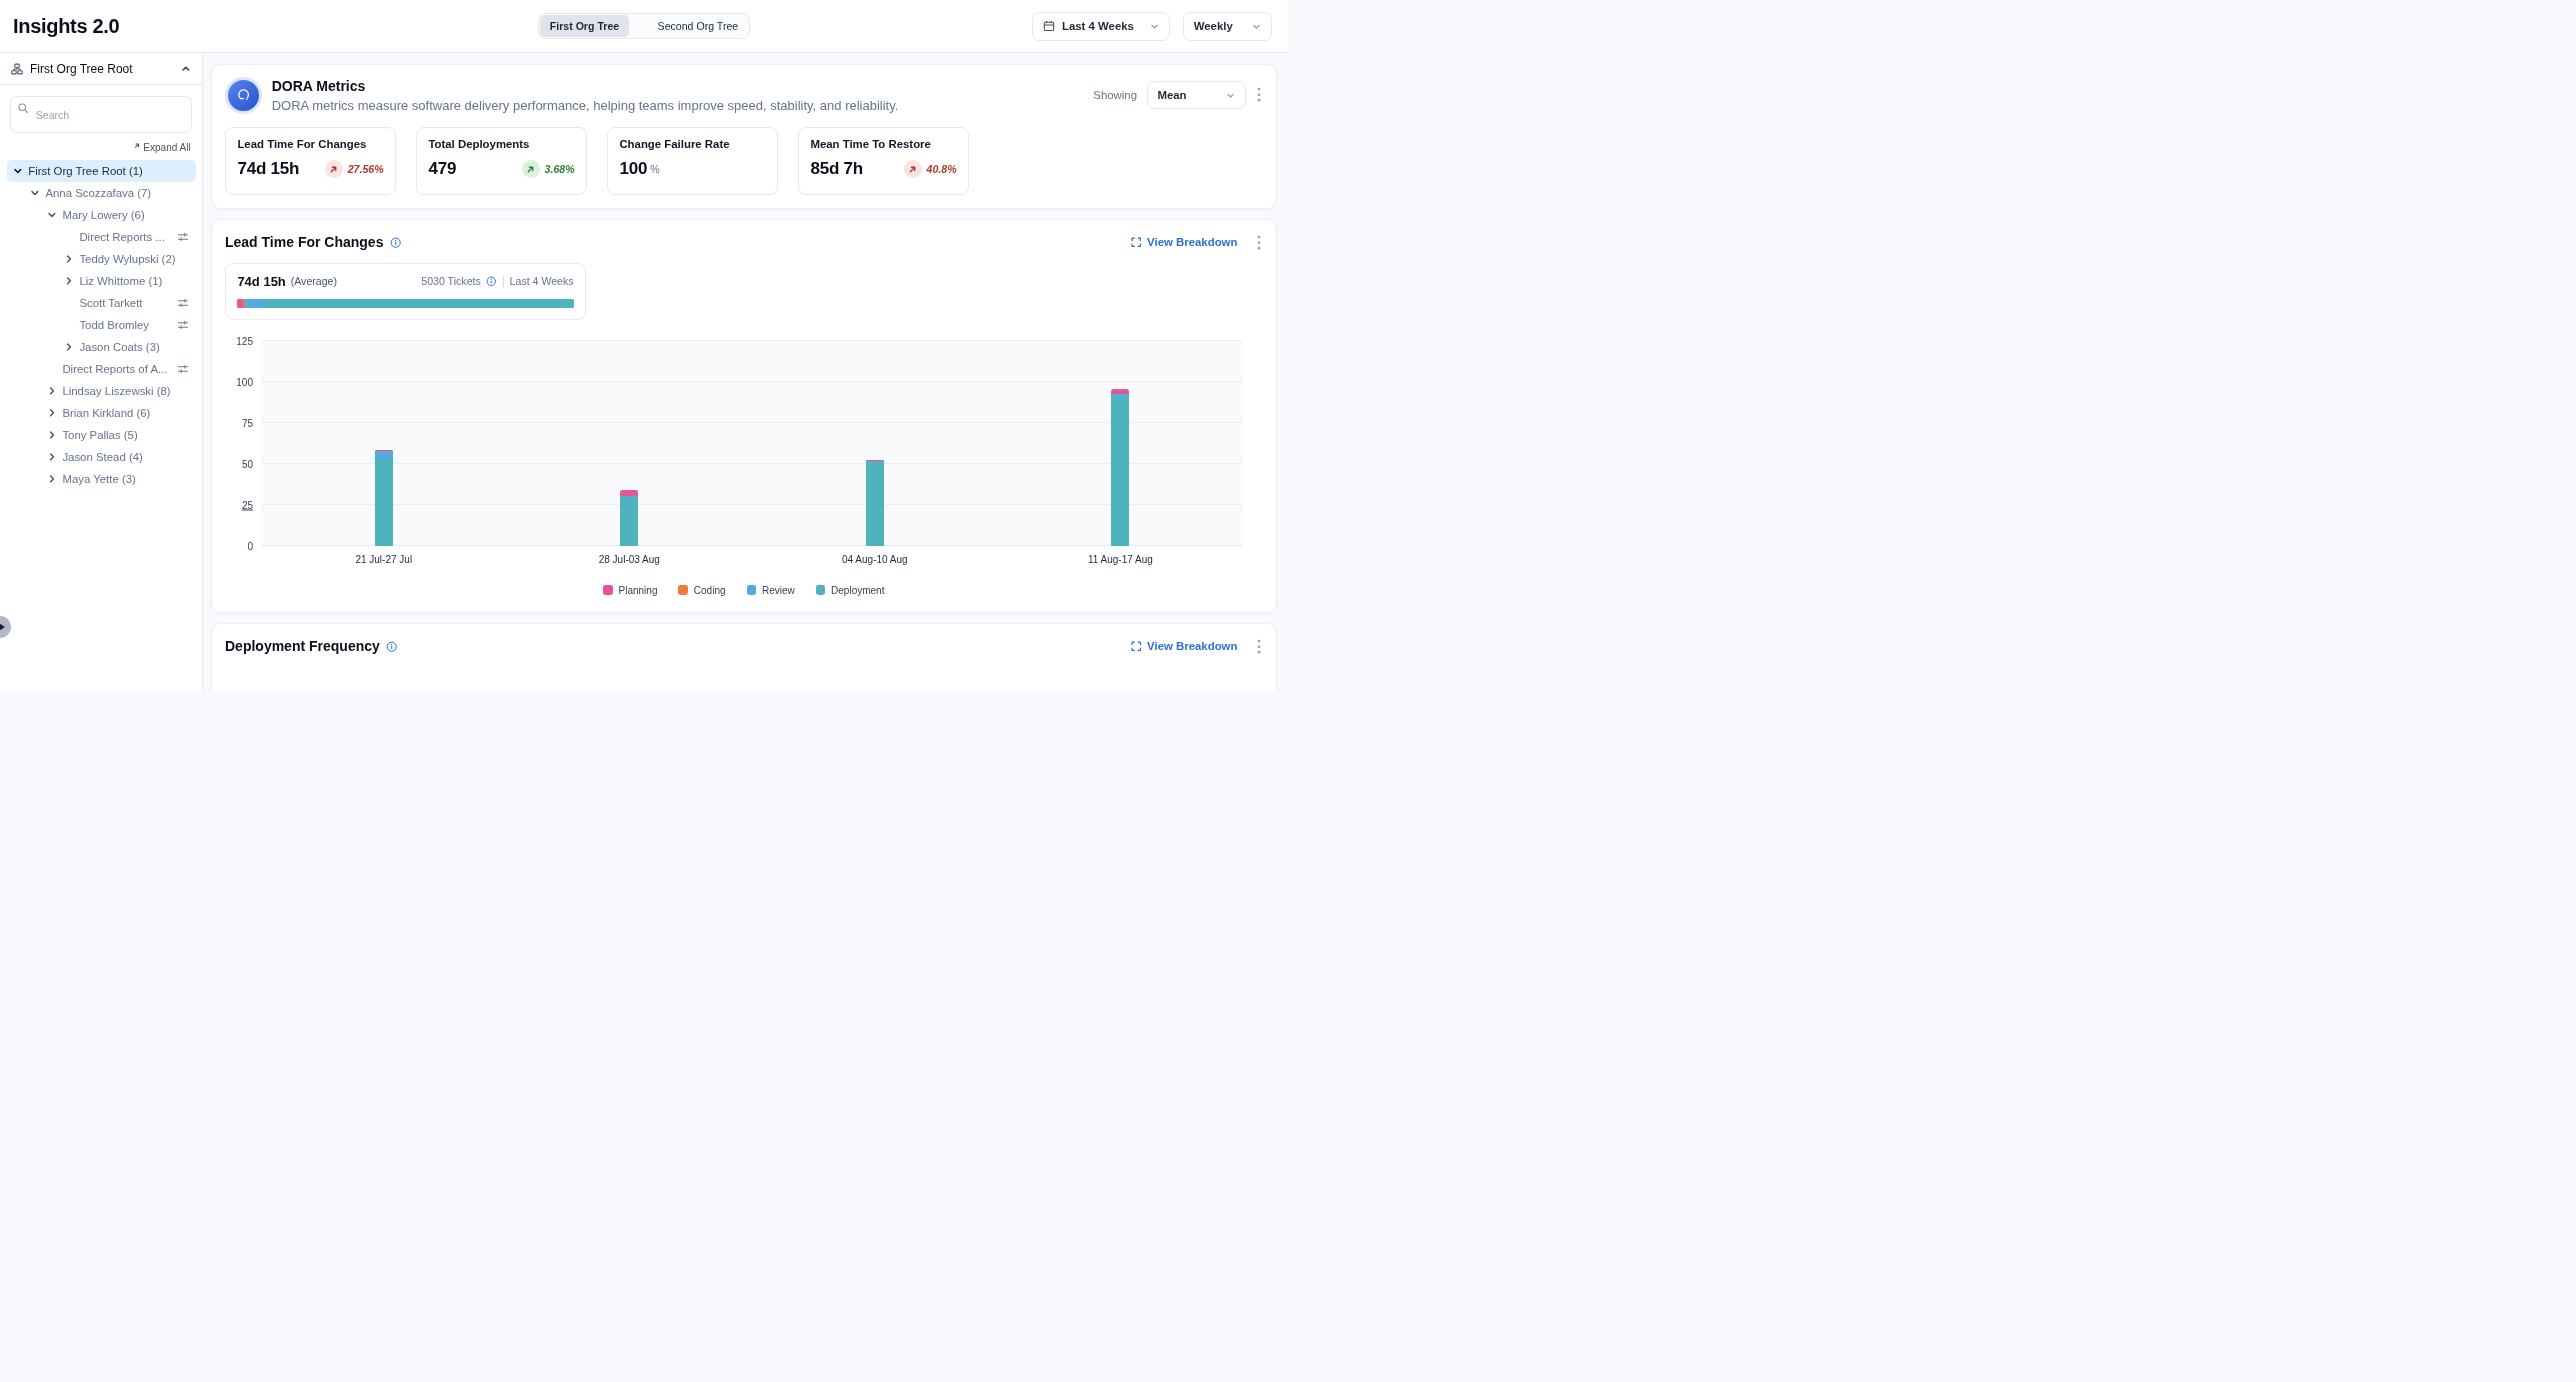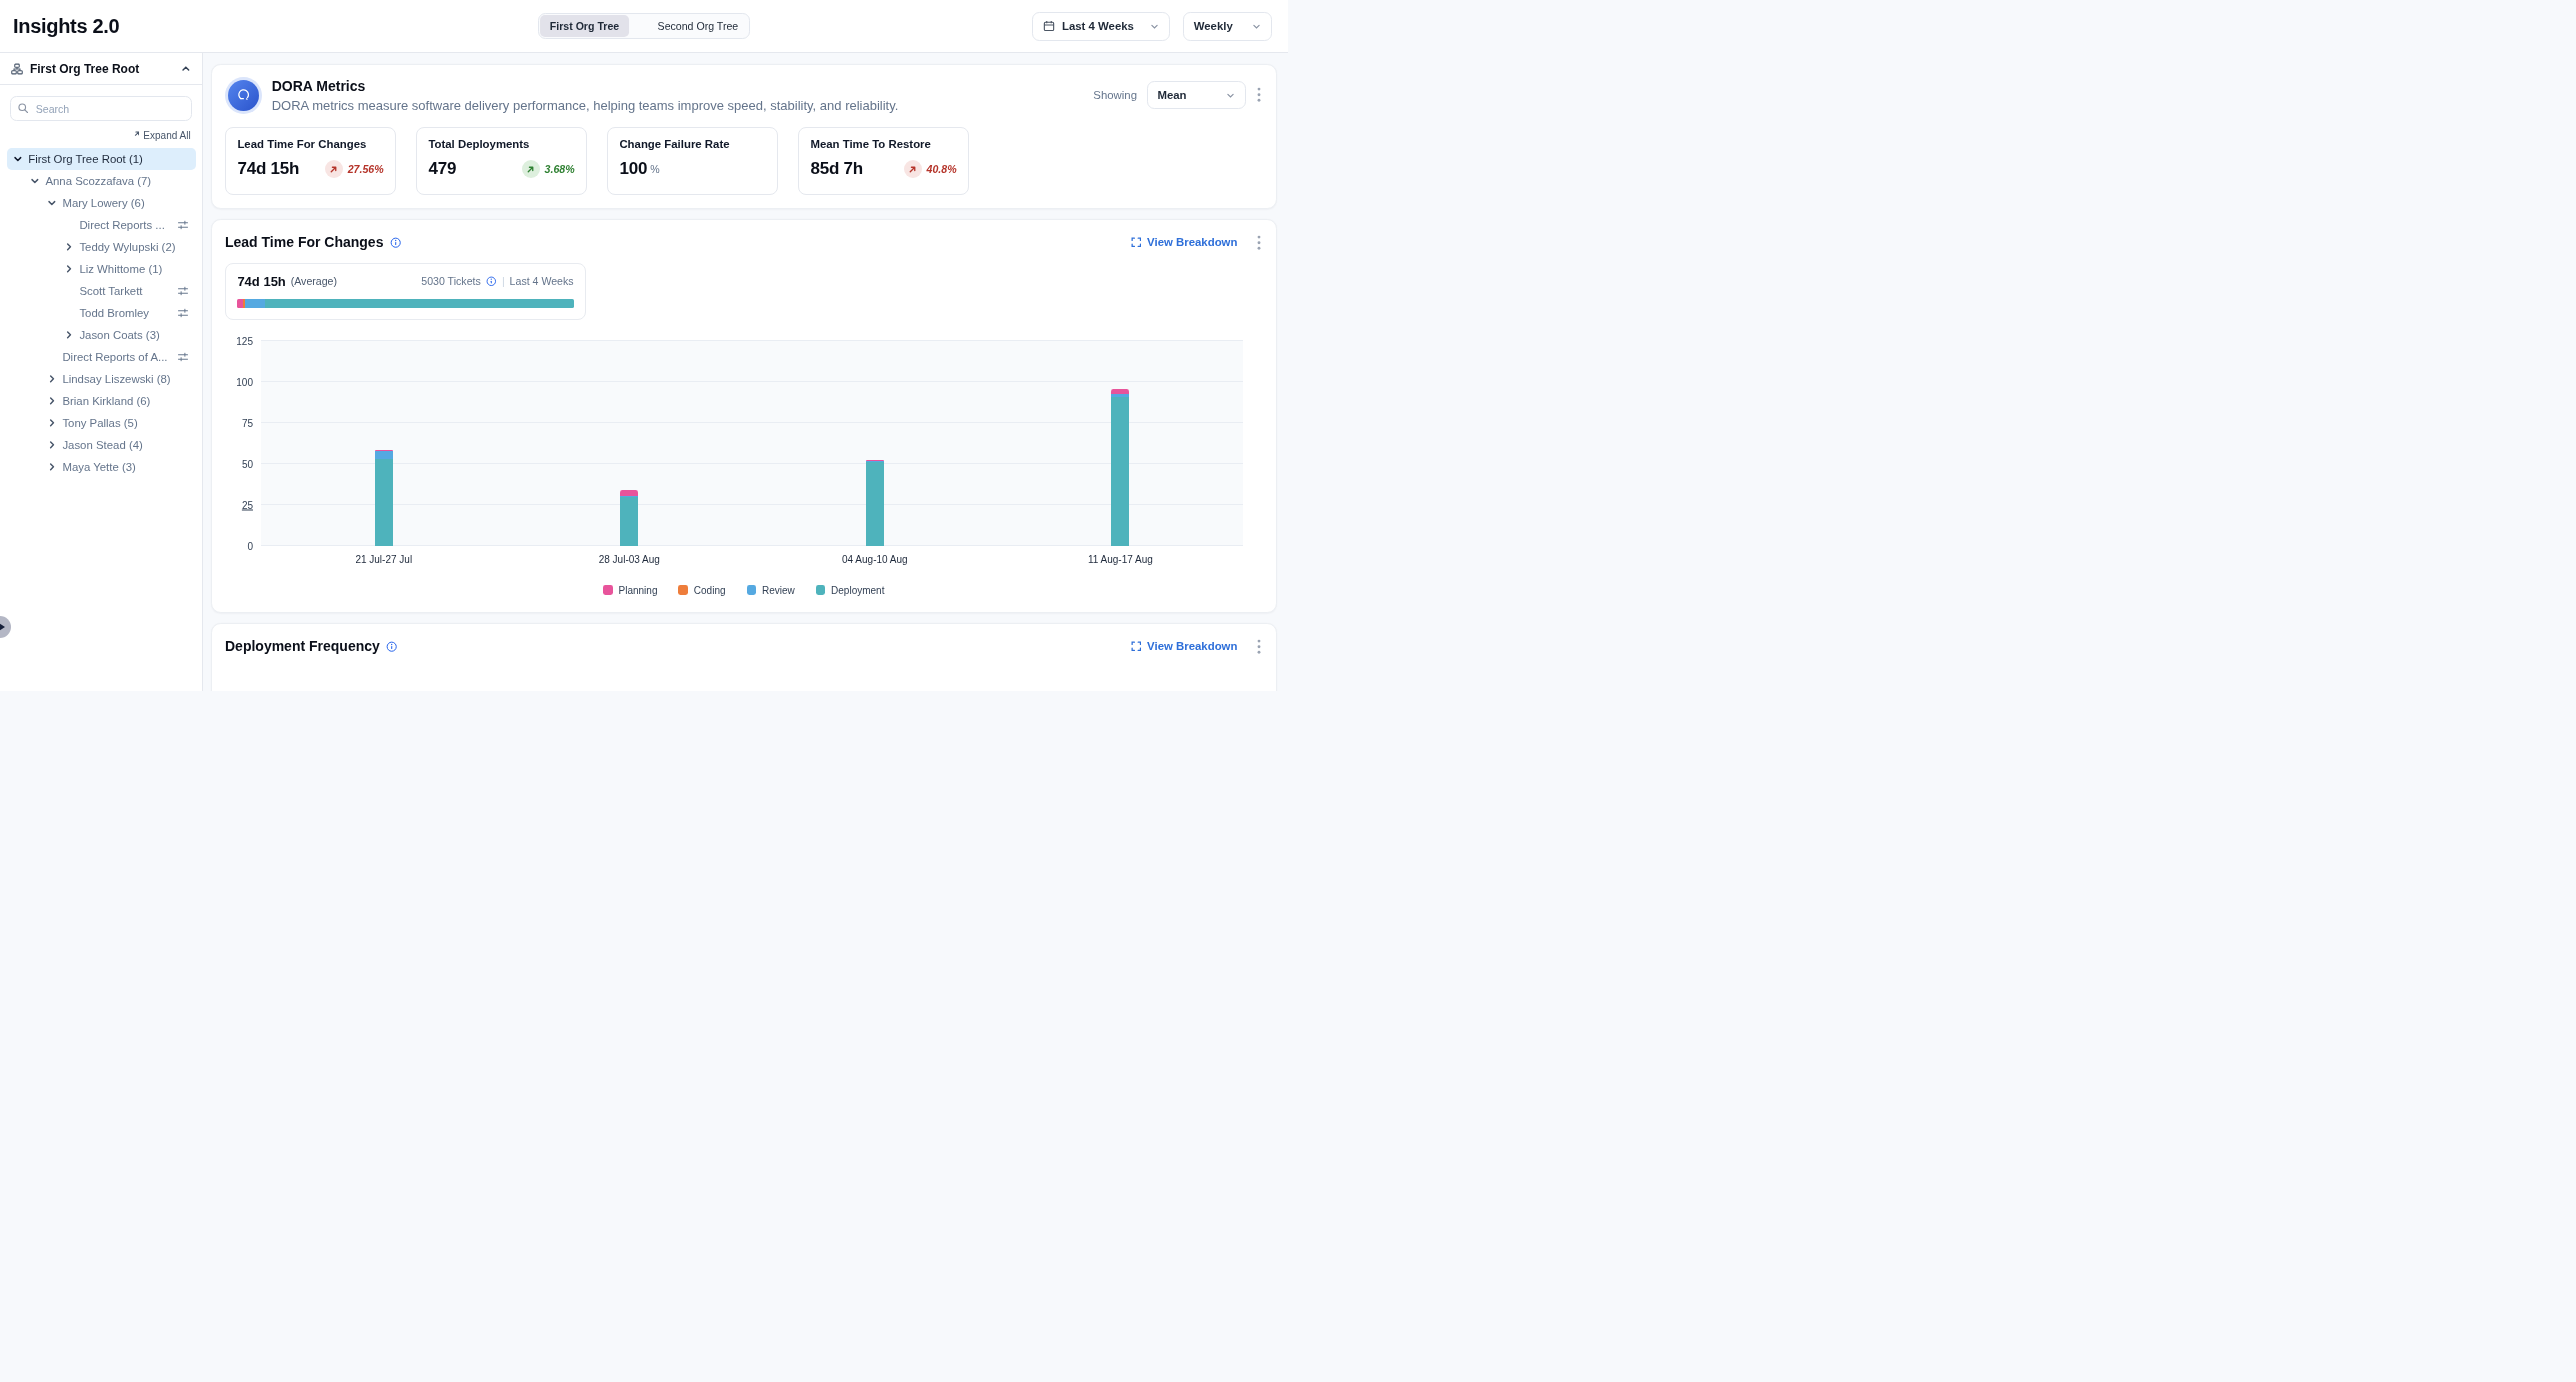--- a/index.html
+++ b/index.html
@@ -16,24 +16,24 @@
   .top-selects { margin-left:auto; display:flex; gap:13px; }
   .select-box { display:flex; align-items:center; gap:7.3px; height:29px; border:0.8px solid #e3e7ee; border-radius:7.3px; background:#fff; padding:0 9.7px; font-size:11.4px; font-weight:600; color:#1f2937; cursor:pointer; }
   .select-box .chev-down { margin-left:auto; color:#8a93a3; }
   .sel-range { width:138px; }
   .sel-gran  { width:89px; }
 
   
   .layout { display:flex; height:638px; }
   .sidebar { width:203px; background:#fff; border-right:0.8px solid #e5e8ee; display:flex; flex-direction:column; }
   .sb-header { height:32px; border-bottom:0.8px solid #e5e8ee; display:flex; align-items:center; gap:6.5px; padding:0 11.4px; }
-  .sb-title { flex:1; font-size:12px; font-weight:700; color:#0b0f19; white-space:nowrap; }
+  .sb-title { flex:1; font-size:12px; font-weight:400; color:#0b0f19; white-space:nowrap; }
   .sb-collapse { color:#475569; cursor:pointer; display:flex; }
   .search-wrap { margin:11.4px 9.7px 0; position:relative; }
-  .search-wrap input { width:100%; height:25px; border:0.8px solid #e3e7ee; border-radius:6.5px; padding:0 8px 0 25px; font-size:10.6px; color:#334155; outline:none; background:#fff; font-family:inherit; }
+  .search-wrap input { width:100%; height:37px; border:0.8px solid #e3e7ee; border-radius:6.5px; padding:0 8px 0 25px; font-size:10.6px; color:#334155; outline:none; background:#fff; font-family:inherit; }
   .search-wrap input::placeholder { color:#94a3b8; }
   .search-ic { position:absolute; left:7.3px; top:5.7px; color:#8a93a3; }
   .expand-row { margin:9px 11.4px 1.6px; display:flex; justify-content:flex-end; align-items:center; gap:4px; font-size:10px; color:#475569; cursor:pointer; }
   .tree { padding:4.9px 6.5px; font-size:11.4px; }
   .tree-row { height:22px; display:flex; align-items:center; color:#64748b; border-radius:4.9px; padding-right:6.5px; cursor:pointer; }
   .tree-row.selected { background:#ddeefc; color:#1e293b; }
   .tree-row .chev { width:12px; height:12px; margin-right:4.9px; display:flex; align-items:center; justify-content:center; color:#475569; flex:none; }
   .tree-row.selected .chev { color:#0f172a; }
   .tree-label { white-space:nowrap; overflow:hidden; text-overflow:ellipsis; }
   .tree-filter { margin-left:auto; color:#64748b; display:flex; flex:none; cursor:pointer; }

